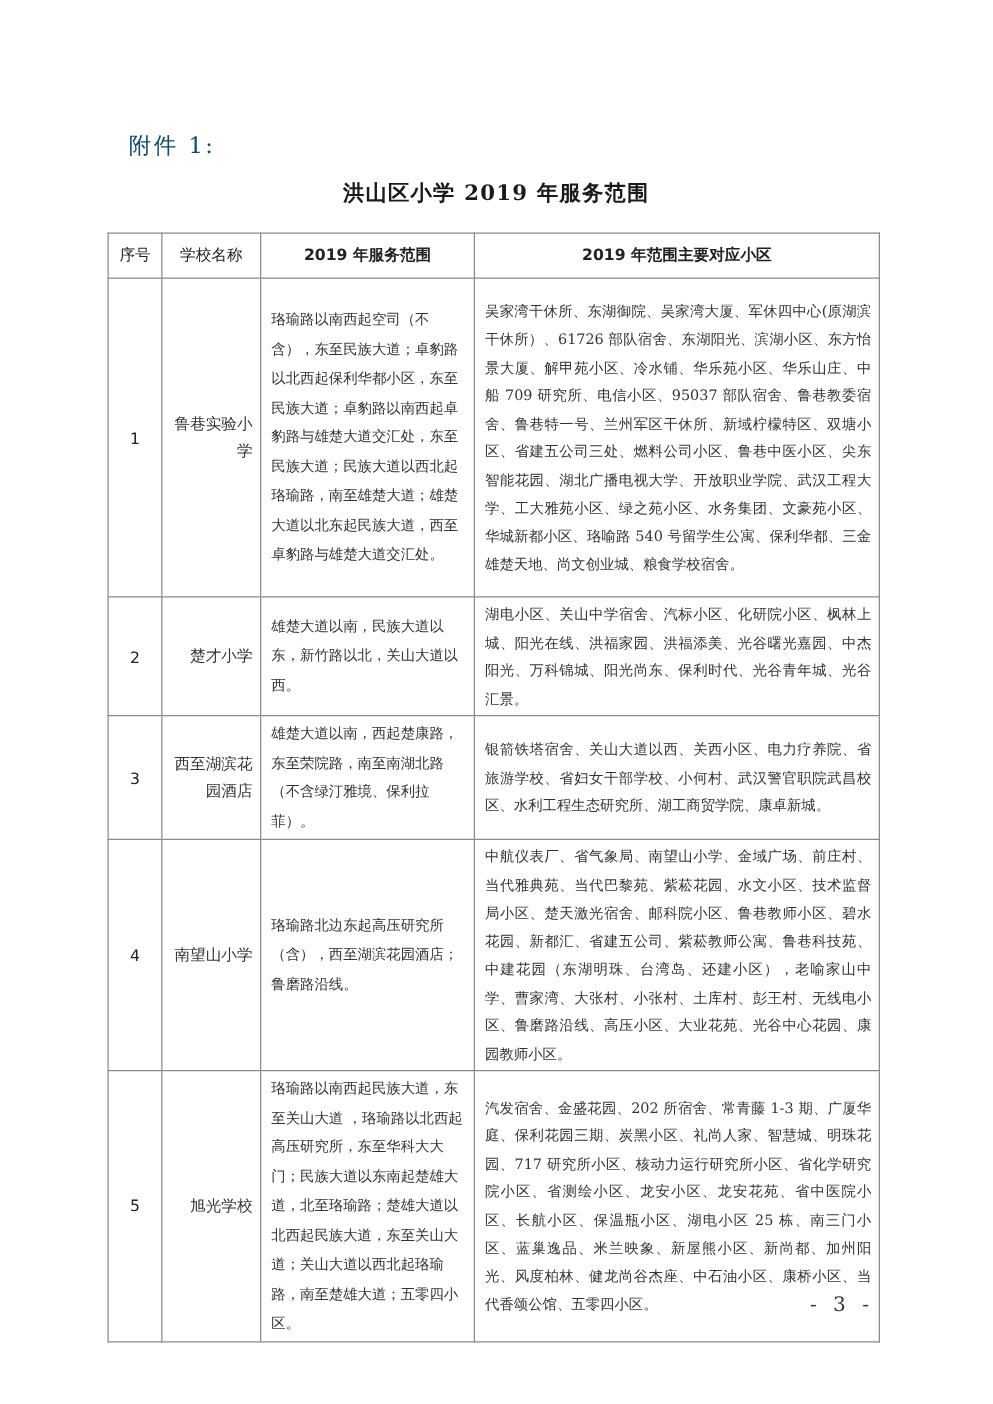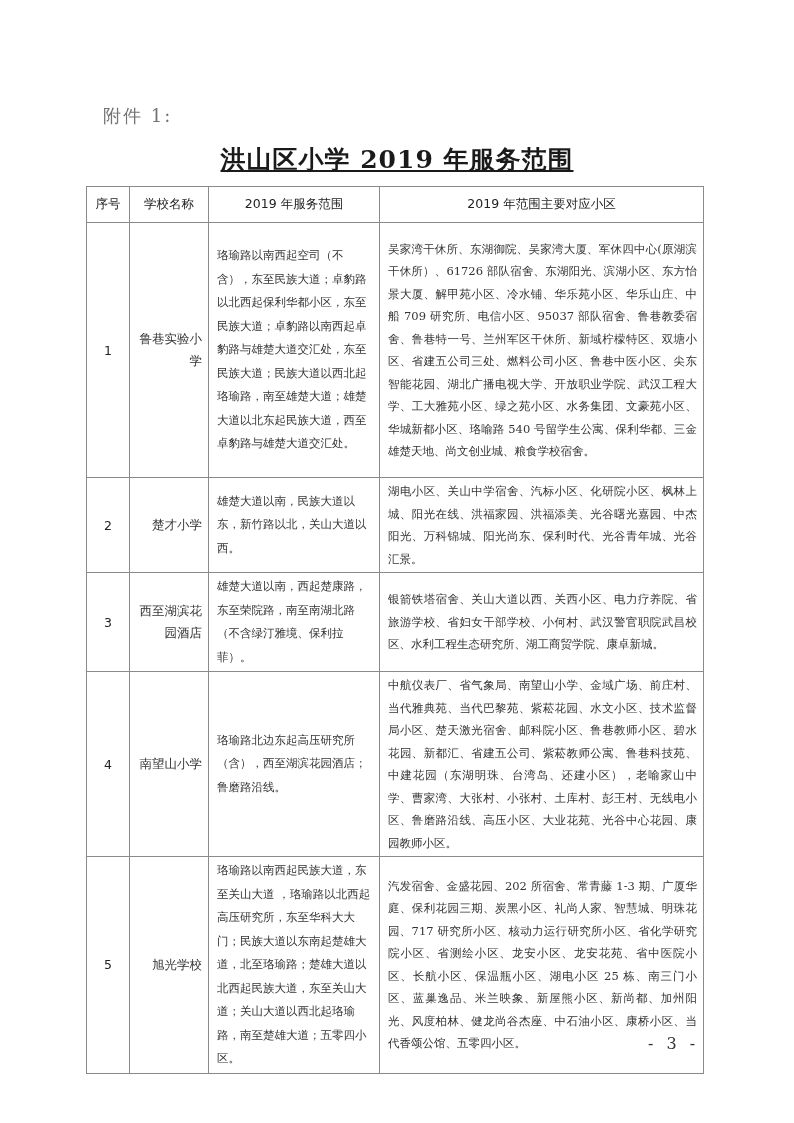--- a/index.html
+++ b/index.html
@@ -14,33 +14,32 @@
       overflow: hidden;
       font-family: "DejaVu Serif", "Liberation Serif", serif;
       color: #2a2a2a;
     }
     .attachment-label {
       position: absolute;
       left: 103px;
       top: 104px;
       font-size: 18px;
       letter-spacing: 2px;
-      color: #737373;
+      color: #0c4a6e;
     }
     .doc-title {
       position: absolute;
       left: 0;
       width: 794px;
       top: 143px;
       text-align: center;
-      font-size: 25px;
+      font-size: 17px;
       font-weight: bold;
       color: #1a1a1a;
       letter-spacing: 1px;
-      text-decoration: underline;
     }
     table.range-table {
       position: absolute;
       left: 86px;
       top: 186px;
       width: 617px;
       border-collapse: collapse;
       table-layout: fixed;
     }
     table.range-table th,
@@ -51,21 +50,21 @@
     }
     table.range-table th {
       height: 35px;
       font-family: "DejaVu Sans", "Liberation Sans", sans-serif;
       font-size: 12.5px;
       font-weight: normal;
       color: #222;
       text-align: center;
     }
     table.range-table th.bold-head {
-      font-weight: normal;
+      font-weight: bold;
     }
     td.col-no {
       text-align: center;
       font-family: "DejaVu Sans", "Liberation Sans", sans-serif;
       font-size: 12.5px;
       color: #222;
     }
     td.col-name {
       font-family: "DejaVu Sans", "Liberation Sans", sans-serif;
       font-size: 12.5px;

